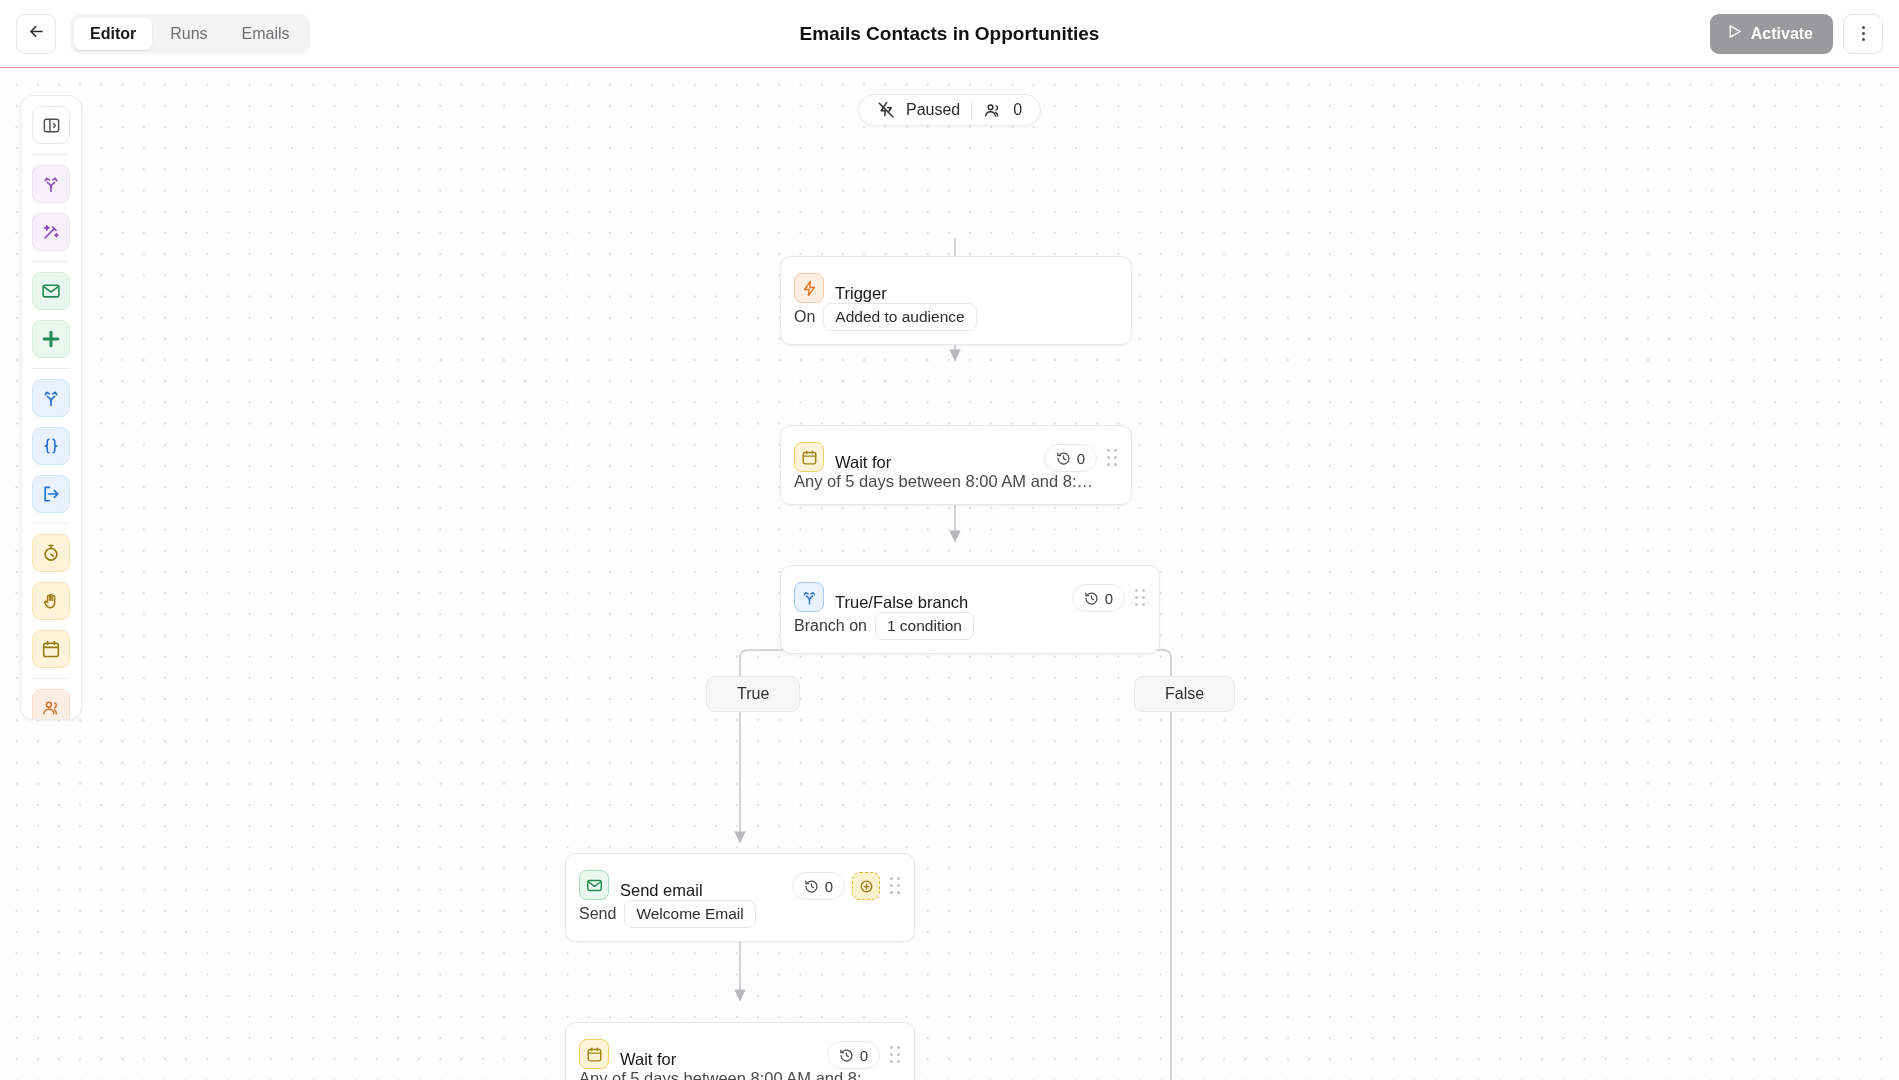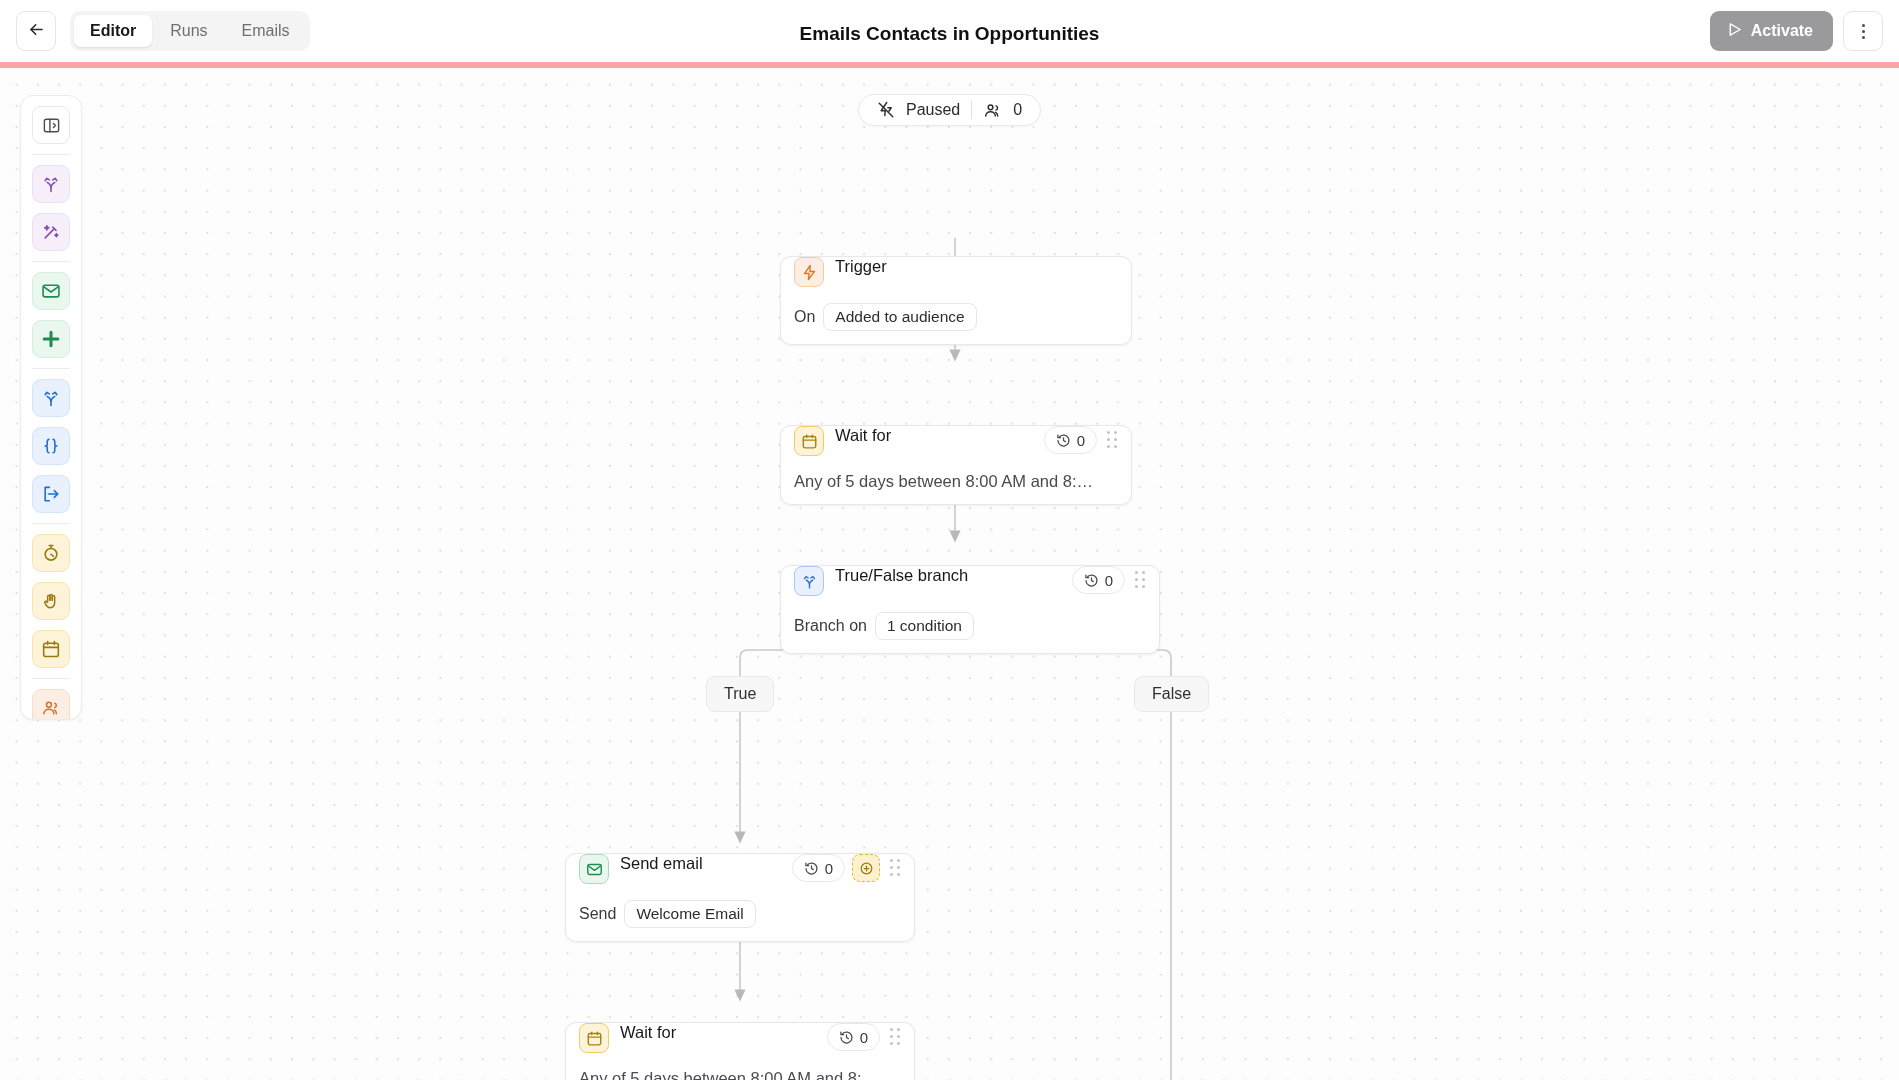--- a/index.html
+++ b/index.html
@@ -8,21 +8,21 @@
     font-family: "Liberation Sans", sans-serif;
     background: #ffffff;
     overflow: hidden;
   }
 
   
   .header {
     position: absolute; top: 0; left: 0;
     width: 1899px; height: 68px;
     background: #ffffff;
-    border-bottom: 6px solid #fca5a5;
+    border-bottom: 1px solid #fca5a5;
     display: flex; align-items: center;
     z-index: 50;
   }
   .back-btn {
     margin-left: 16px;
     width: 40px; height: 40px;
     border: 1px solid #e6e6e6; border-radius: 9px;
     background: #fff;
     display: flex; align-items: center; justify-content: center;
     cursor: pointer;
@@ -126,21 +126,21 @@
   .node {
     position: absolute;
     background: #ffffff;
     border: 1px solid #e8e8ea;
     border-radius: 11px;
     box-shadow: 0 1px 3px rgba(0,0,0,.055);
     overflow: hidden;
   }
   .node-head {
     height: 46px; padding: 0 11px 0 13px;
-    display: flex; align-items: flex-start; gap: 11px;
+    display: flex; align-items: flex-end; gap: 11px;
   }
   .node-icon {
     width: 30px; height: 30px; border-radius: 8px;
     display: flex; align-items: center; justify-content: center; flex: none;
   }
   .i-orange { background: #fdeee3; border: 1px solid #f6cba4; }
   .i-yellow { background: #fdf3d8; border: 1px solid #eecf63; }
   .i-blue   { background: #e8f1fd; border: 1px solid #a8c9f3; }
   .i-green  { background: #eaf7ef; border: 1px solid #a9dcbe; }
   .node-title { font-size: 16.5px; color: #18181b; white-space: nowrap; }
@@ -180,21 +180,21 @@
   .node-body-text {
     padding: 0 13px 13px 13px;
     font-size: 16.5px; color: #4a4a4e;
     white-space: nowrap; overflow: hidden; text-overflow: ellipsis;
   }
 
   
   .edge-svg { position: absolute; left: 0; top: 0; width: 1899px; height: 1012px; pointer-events: none; }
   .branch-label {
     position: absolute;
-    height: 36px; padding: 0 17px;
+    height: 36px; padding: 0 30px;
     background: #f7f7f8; border: 1px solid #e9e9ea; border-radius: 9px;
     display: flex; align-items: center;
     font-size: 16px; color: #2f2f32;
   }
 </style>
 </head>
 <body>
 
 <div class="header">
 

